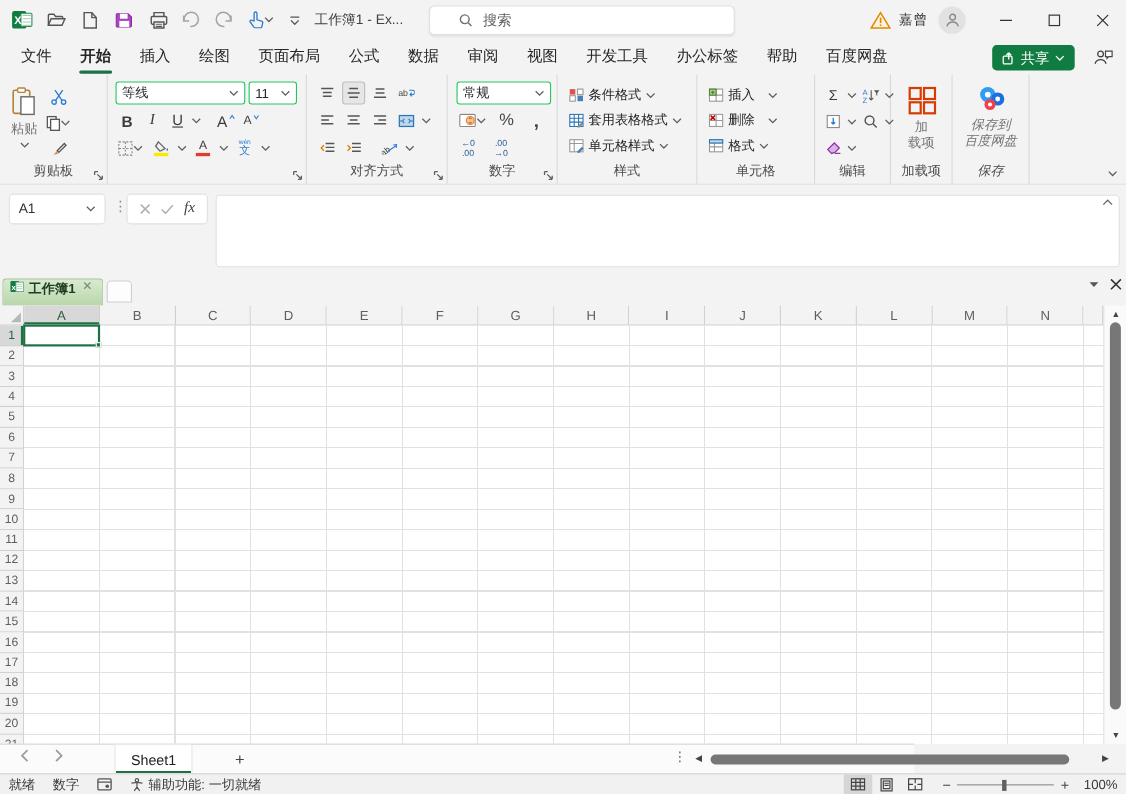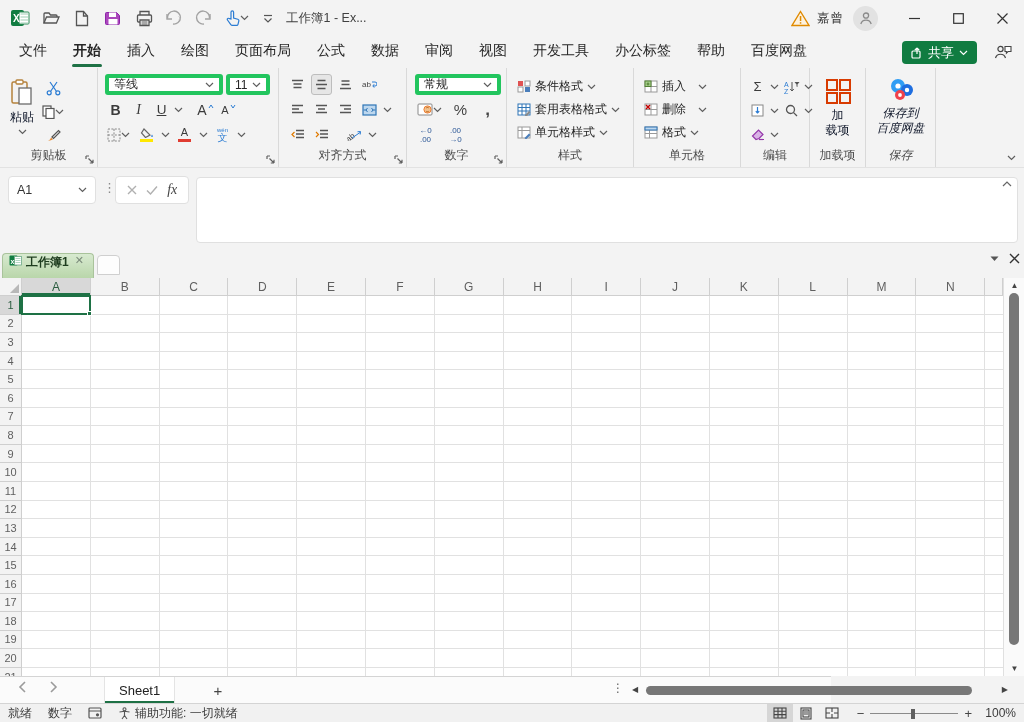--- a/index.html
+++ b/index.html
@@ -34,27 +34,27 @@
   .share-btn { position:absolute; right:47px; top:5px; height:23px; background:#107c41; color:#fff; border-radius:4px;
                display:flex; align-items:center; gap:5px; padding:0 9px; font-size:13px; }
   .ppl-icon { position:absolute; right:12px; top:8px; color:#444; }
 
   
   .ribbon { position:absolute; left:0; top:68px; width:1024px; height:100px; background:#f3f3f3; display:flex;
             border-bottom:1px solid #e2e2e2; }
   .rgroup { position:relative; height:100%; border-right:1px solid #d9d9d9; padding-top:5px; flex-shrink:0; }
   .glabel { position:absolute; bottom:3px; left:0; right:0; text-align:center; font-size:12px; color:#4c4c4c; }
   .bigbtn { display:flex; flex-direction:column; align-items:center; justify-content:flex-start; gap:3px;
-            padding-top:4px; color:#0f172a; font-size:12px; height:74px; }
+            padding-top:4px; color:#737373; font-size:12px; height:74px; }
   .bigbtn .two-line { white-space:pre-line; text-align:center; line-height:1.25; }
   .mrow { display:flex; align-items:center; height:23px; }
   .mbtn { display:flex; align-items:center; justify-content:center; height:21px; min-width:21px; border-radius:3px;
           color:#3b3b3b; padding:0 2px; }
   .mbtn.boxed { border:1px solid #bdbdbd; background:#e6e6e6; }
-  .rsel { background:#fff; border:4px solid #22c55e; border-radius:3px; height:21px; display:flex; align-items:center;
+  .rsel { background:#fff; border:1px solid #22c55e; border-radius:3px; height:21px; display:flex; align-items:center;
           justify-content:space-between; padding:0 5px; font-size:12px; color:#262626; }
   .lblbtn { display:flex; align-items:center; gap:4px; height:23px; font-size:12px; color:#262626; padding:0 2px; }
   .bold-b { font-weight:bold; font-size:14px; }
   .ital-i { font-style:italic; font-family:"Liberation Serif",serif; font-size:14px; }
   .und-u { text-decoration:underline; font-size:13.5px; }
   .a-big { font-size:14px; } .a-small { font-size:11px; }
   .colorbar { display:flex; flex-direction:column; align-items:center; line-height:1; }
   .colorbar .bar { width:13px; height:3px; margin-top:1px; }
   .phon { display:flex; flex-direction:column; align-items:center; color:#2b7cd3; line-height:1; }
   .phon .top { font-size:6px; } .phon .bot { font-size:10px; }
@@ -198,20 +198,29 @@
           </span>
       </span>
       <span class="ticon">
         <svg width="10" height="9" viewBox="0 0 10 9">
             <path d="M1 1.5h8" stroke="#555" stroke-width="1.2"></path>
             <path d="M1.5 4.5L5 8l3.5-3.5" fill="none" stroke="#555" stroke-width="1.2"></path>
           </svg>
       </span>
     </div>
     <div class="wtitle">工作簿1 - Ex...</div>
+    <div class="searchbox">
+      <span>
+        <svg width="13" height="13" viewBox="0 0 13 13">
+            <circle cx="5.5" cy="5.5" r="4" fill="none" stroke="#707070" stroke-width="1.3"></circle>
+            <path d="M8.6 8.6l3 3" stroke="#707070" stroke-width="1.3"></path>
+          </svg>
+      </span>
+      <span>搜索</span>
+    </div>
     <div class="tb-right">
       <span>
         <svg width="19" height="17" viewBox="0 0 19 17">
             <path d="M9.5 1.5L18 15.5H1z" fill="#fdf2df" stroke="#e08a00" stroke-width="1.4"></path>
             <rect x="8.8" y="6" width="1.5" height="5" fill="#e08a00"></rect>
             <rect x="8.8" y="12.2" width="1.5" height="1.5" fill="#e08a00"></rect>
           </svg>
       </span>
       <span class="username">嘉曾</span>
       <span class="avatar">

